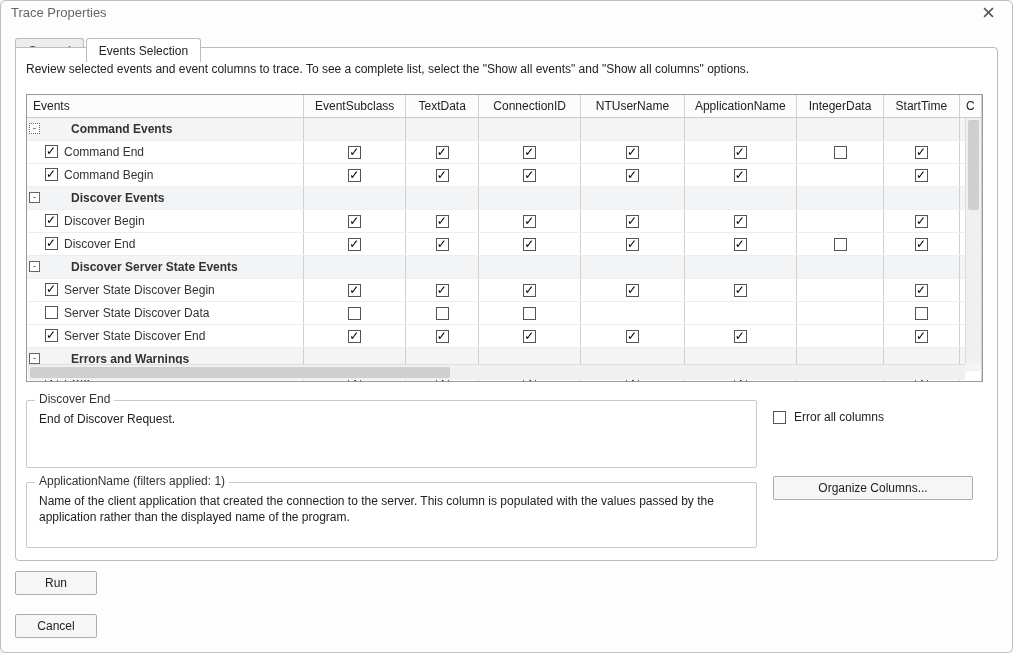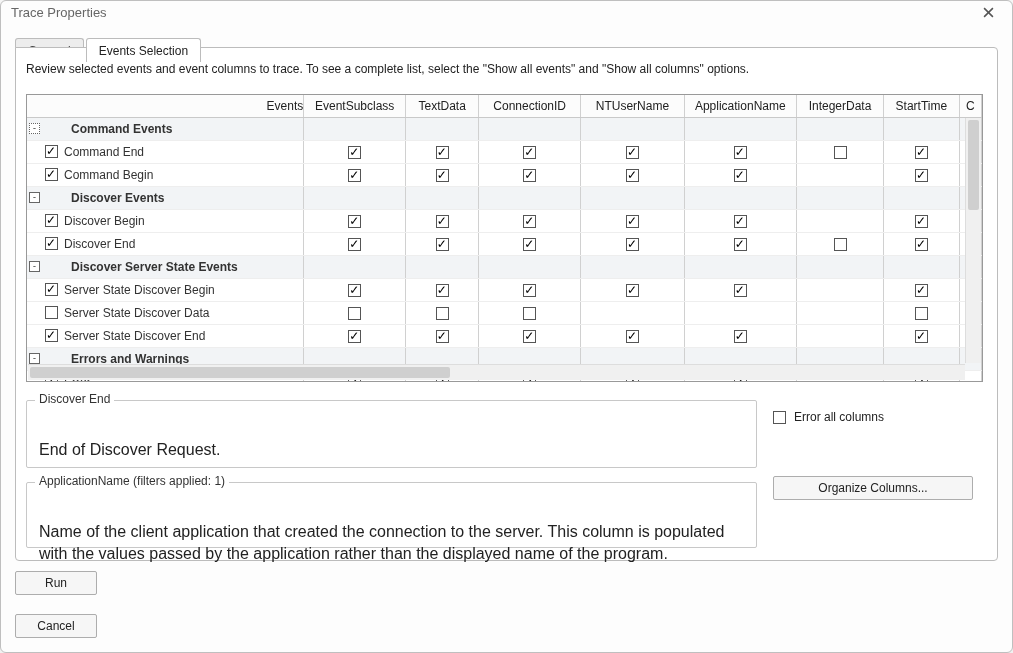--- a/index.html
+++ b/index.html
@@ -108,21 +108,21 @@
     height: 22px;
     vertical-align: middle;
     text-align: center;
     overflow: hidden;
     white-space: nowrap;
   }
   table.grid th {
     background: #fcfcfc;
     border-bottom: 1px solid #c9c9c9;
     font-weight: normal;
-    text-align: right;
+    text-align: left;
     padding-left: 6px;
     color: #222;
     position: sticky; top:0;
   }
   table.grid th.center { text-align: center; padding-left:0; }
   .col-events { width: 272px; }
   .col-a { width: 100px; }
   .col-b { width: 72px; }
   .col-c { width: 100px; }
   .col-d { width: 102px; }
@@ -223,21 +223,21 @@
     background: #fff;
   }
   .groupbox .legend {
     position: absolute;
     top: -9px; left: 8px;
     background: #fff;
     padding: 0 4px;
     font-size: 12px;
     color: #333;
   }
-  .desc { font-size: 16px; color:#222; line-height:1.35;margin-top:28px; }
+  .desc { font-size: 12px; color:#222; line-height:1.35; }
   .gb1 { height: 68px; }
   .gb2 { height: 66px; }
 
   .opt-row {
     display: flex; align-items: center; gap: 8px;
     font-size: 12px; color:#222;
     height: 22px;
     cursor: pointer;
   }
   .btn {

